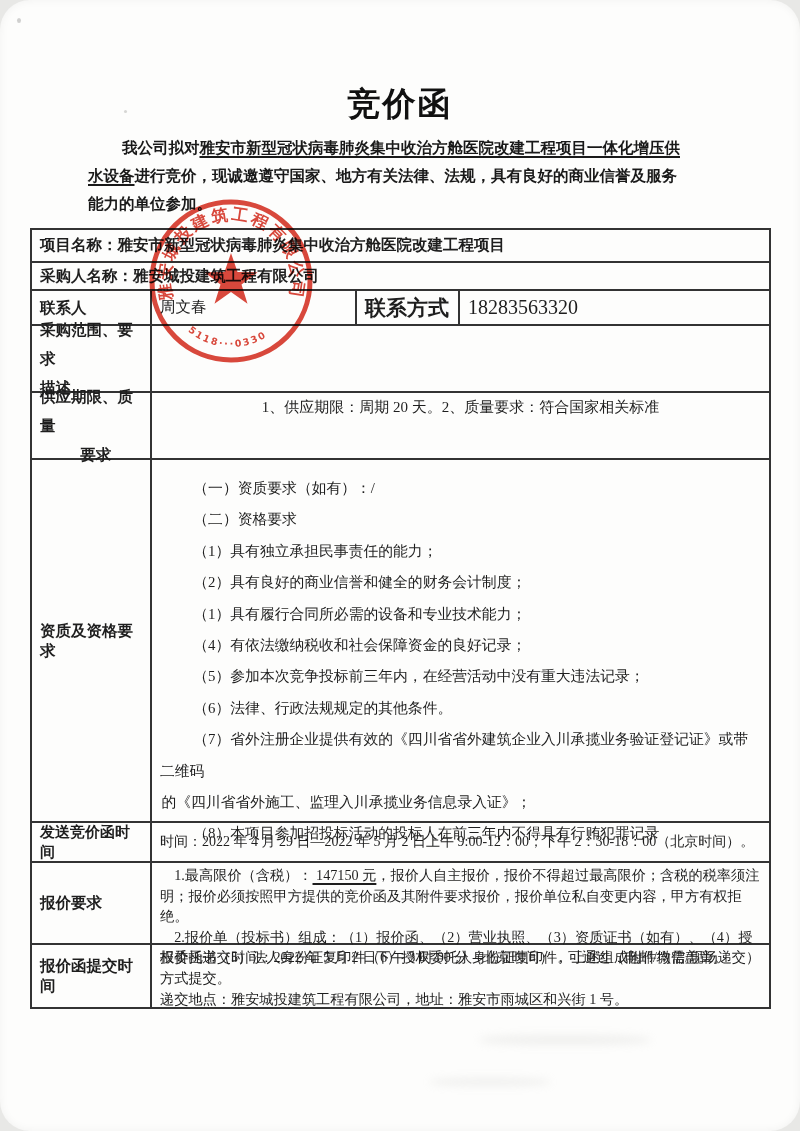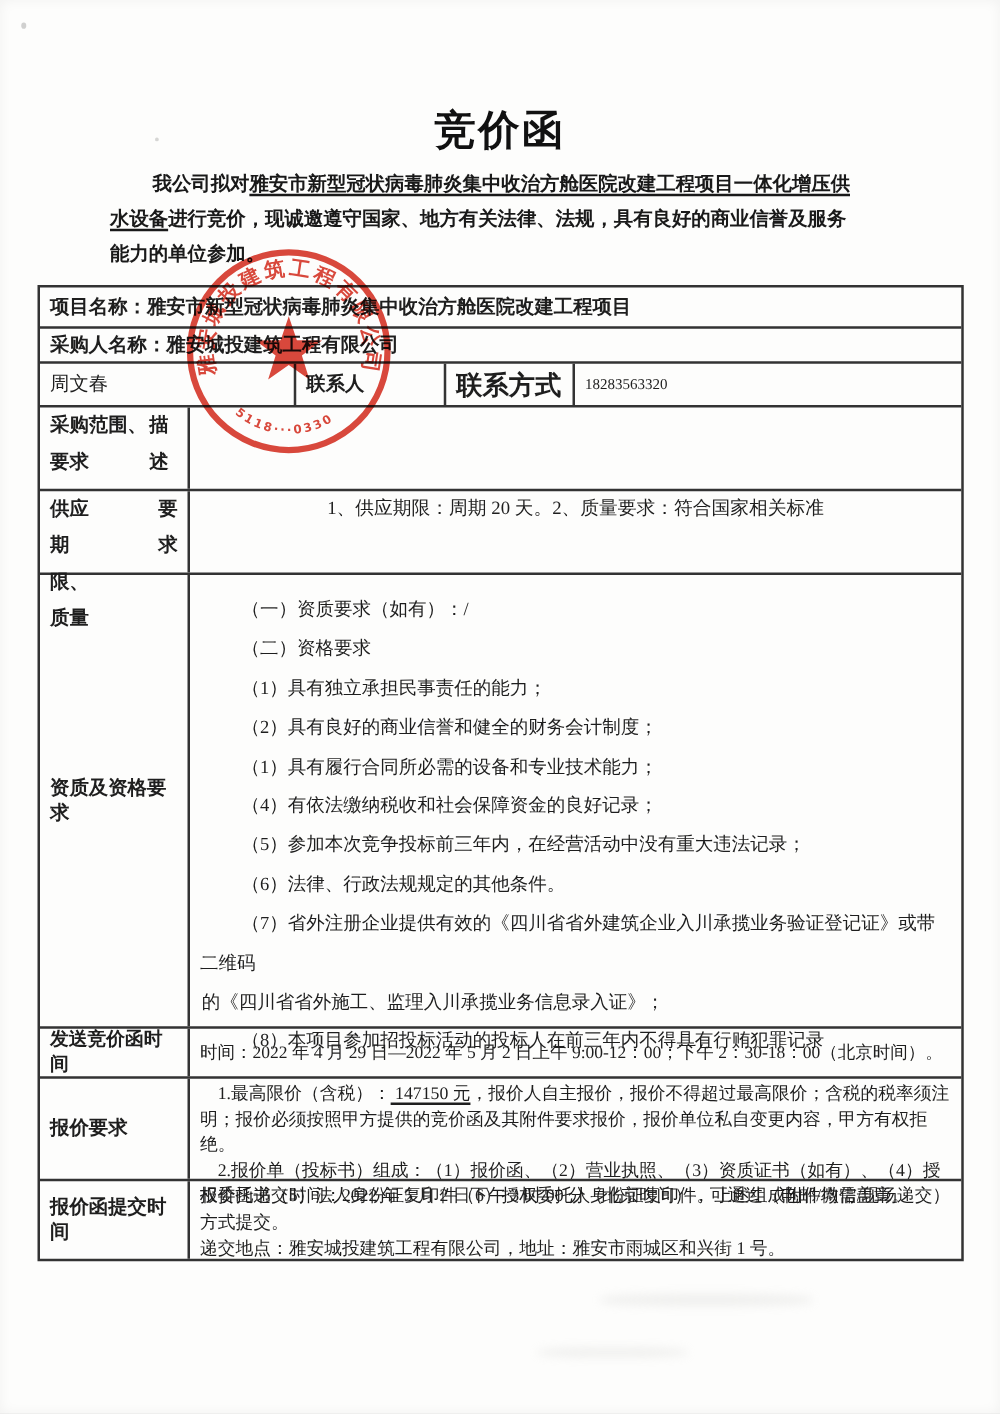--- a/index.html
+++ b/index.html
@@ -5,20 +5,21 @@
   html,body{margin:0;padding:0;background:#e8e8e6;}
   .page{
     position:relative;
     width:800px;height:1131px;
     margin:0 auto;
     background:#fdfdfc;
     overflow:hidden;
     font-family:"Liberation Serif","DejaVu Serif",serif;
     color:#1e1e1e;
     box-shadow:inset 0 0 10px rgba(0,0,0,.05);
+    border-radius:30px;
   }
   .doc-title{
     position:absolute;top:82px;left:0;width:100%;
     margin:0;text-align:center;
     font-size:33px;font-weight:bold;letter-spacing:2px;color:#111;
   }
   .intro{
     position:absolute;top:134px;left:88px;width:630px;
     margin:0;font-size:15.5px;font-weight:bold;line-height:28px;color:#191919;
   }
@@ -28,26 +29,26 @@
   
   .bid-table{
     position:absolute;left:30px;top:228px;width:741px;
     border:2px solid #333;box-sizing:border-box;
   }
   .trow{display:flex;box-sizing:border-box;border-top:2px solid #333;}
   .trow.first{border-top:none;}
   .cell{box-sizing:border-box;padding:0 8px;display:flex;align-items:center;min-width:0;}
   .cell.block{display:block;}
   .label-cell{flex:0 0 120px;width:120px;border-right:2px solid #333;font-weight:bold;font-size:15.5px;line-height:20px;}
-  .label-col2{display:flex;justify-content:center;align-items:flex-start;line-height:29px;}
+  .label-col2{display:flex;flex-direction:column;justify-content:center;align-items:flex-start;line-height:29px;}
   .value-cell{flex:1;}
   .full-cell{flex:1;font-size:15.5px;font-weight:bold;}
   .mini-label{flex:0 0 103px;width:103px;border-right:2px solid #333;font-weight:bold;font-size:21px;}
   .name-cell{flex:0 0 205px;width:205px;border-right:2px solid #333;font-size:15.5px;}
-  .phone-cell{flex:1;font-size:12px;}
+  .phone-cell{flex:1;font-size:20px;}
   .scope-value{align-items:flex-start;padding-top:10px;font-size:15px;text-indent:2em;}
   .supply-value{font-size:15px;line-height:29px;}
   .supply-value p{margin:0;}
   .qual-label{align-items:center;}
   .qual-value{padding-top:13px;font-size:14.8px;line-height:31.4px;}
   .qual-value p{margin:0;text-indent:2.25em;}
   .qual-value p.cont{text-indent:0.1em;}
   .time-value{font-size:14px;white-space:nowrap;}
   .quote-value{font-size:14.2px;line-height:20.6px;padding:2px 4px 0 8px;}
   .quote-value p{margin:0;text-indent:1em;}
@@ -91,22 +92,22 @@
     </div>
 
     <div class="trow" style="height:28px">
       <div class="cell full-cell">
         <span>采购人名称：</span>
           <span>雅安城投建筑工程有限公司</span>
       </div>
     </div>
 
     <div class="trow" style="height:35px">
+      <div class="cell label-cell">联系人</div>
       <div class="cell name-cell">周文春</div>
-      <div class="cell label-cell">联系人</div>
       <div class="cell mini-label">联系方式</div>
       <div class="cell phone-cell">18283563320</div>
     </div>
 
     <div class="trow" style="height:67px">
       <div class="cell label-cell label-col2">
         <span>采购范围、要求</span>
         <span>描述</span>
       </div>
     </div>

